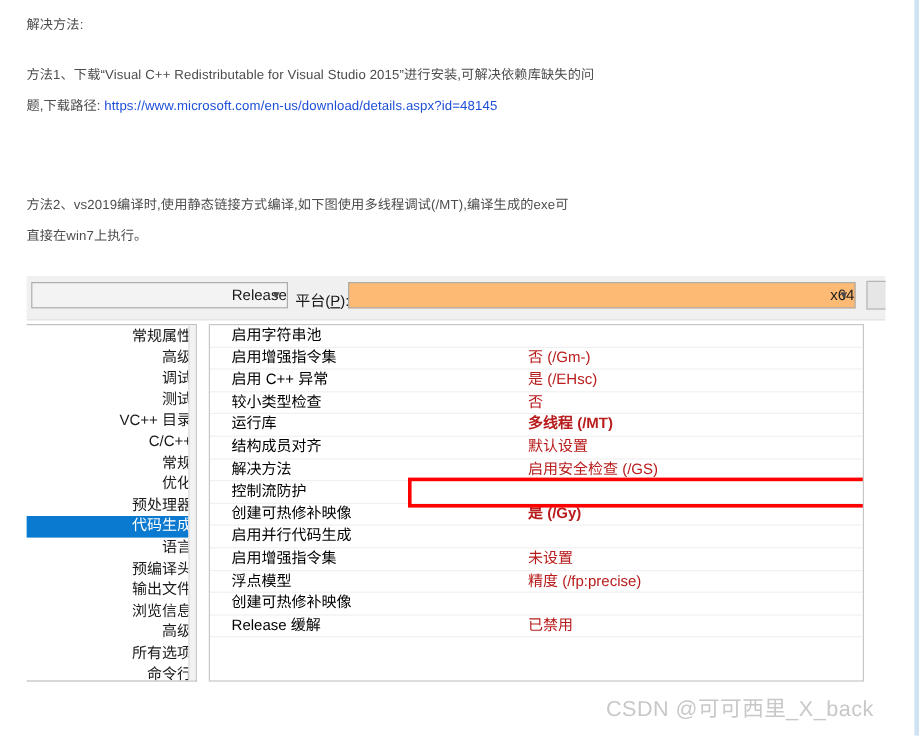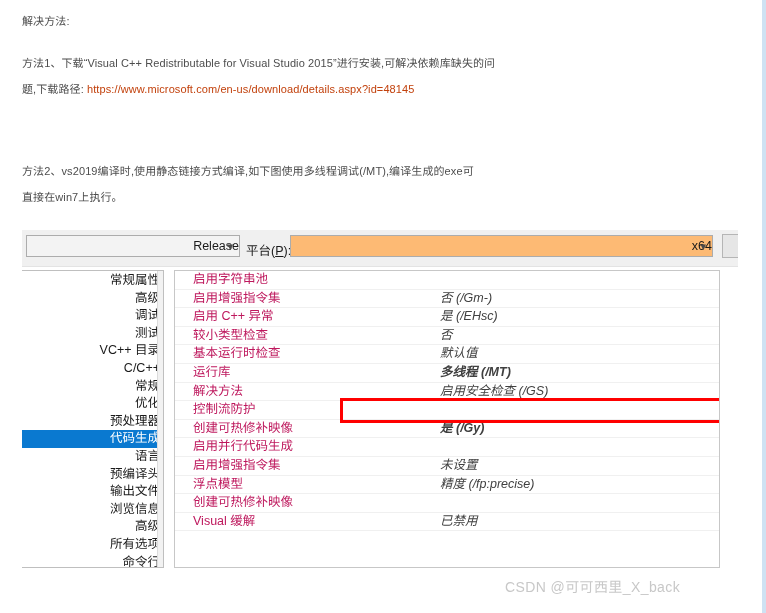--- a/index.html
+++ b/index.html
@@ -44,21 +44,21 @@
     line-height: 26px;
     color: #4d4d4d;
     letter-spacing: 0.1px;
     margin: 0;
   }
   .para-heading { margin-bottom: 16px; }
   .para-m1 { margin-bottom: 0; }
   .para-m2 { margin-top: 0; }
   .gap-block { height: 56px; }
   a.link {
-    color: #c2410c;
+    color: #1d4ed8;
     text-decoration: none;
   }
 
   
   #vs-shot {
     position: absolute;
     left: 22px;
     top: 230px;
     width: 716px;
     height: 360px;
@@ -186,50 +186,49 @@
     height: 17.6px;
     line-height: 17.6px;
     border-bottom: 1px solid #f0f0f0;
     white-space: nowrap;
   }
   .grid-row .name {
     position: absolute;
     left: 18px;
     top: 0;
     font-size: 12.5px;
-    color: #be185d;
+    color: #000000;
   }
   .grid-row .value {
     position: absolute;
     left: 265px;
     top: 0;
     font-size: 12.5px;
-    color: #404040;
-    font-style: italic;
+    color: #b91c1c;
   }
   .grid-row .value.bold { font-weight: bold; }
 
   
   .red-box {
     position: absolute;
     left: 165px;
     top: 127px;
     width: 420px;
     height: 25px;
     border: 3px solid #ff0000;
     box-sizing: border-box;
     pointer-events: none;
   }
 
   
   .wm-csdn {
     position: absolute;
     left: 505px;
     top: 576px;
-    font-size: 14px;
+    font-size: 18px;
     color: #c8c8c8;
     letter-spacing: 0.4px;
     white-space: nowrap;
   }
   .wm-faint {
     position: absolute;
     left: 545px;
     top: 572px;
     font-size: 11px;
     color: #eef2f7;
@@ -319,28 +318,28 @@
           </div>
           <div class="grid-row">
             <span class="name">启用 C++ 异常</span>
             <span class="value">是 (/EHsc)</span>
           </div>
           <div class="grid-row">
             <span class="name">较小类型检查</span>
             <span class="value">否</span>
           </div>
           <div class="grid-row">
-            <span class="name">基本运行时检查</span>
-            <span class="value">默认值</span>
-          </div>
-          <div class="grid-row">
             <span class="name">运行库</span>
             <span class="value bold">多线程 (/MT)</span>
           </div>
           <div class="grid-row">
+            <span class="name">结构成员对齐</span>
+            <span class="value">默认设置</span>
+          </div>
+          <div class="grid-row">
             <span class="name">解决方法</span>
             <span class="value">启用安全检查 (/GS)</span>
           </div>
           <div class="grid-row">
             <span class="name">控制流防护</span>
             <span class="value"></span>
           </div>
           <div class="grid-row">
             <span class="name">创建可热修补映像</span>
             <span class="value bold">是 (/Gy)</span>
@@ -355,21 +354,21 @@
           </div>
           <div class="grid-row">
             <span class="name">浮点模型</span>
             <span class="value">精度 (/fp:precise)</span>
           </div>
           <div class="grid-row">
             <span class="name">创建可热修补映像</span>
             <span class="value"></span>
           </div>
           <div class="grid-row">
-            <span class="name">Visual 缓解</span>
+            <span class="name">Release 缓解</span>
             <span class="value">已禁用</span>
           </div>
         </div>
       <div class="red-box"></div>
     </div>
   </div>
 
   <div class="wm-csdn">CSDN @可可西里_X_back</div>
 
 </div>

